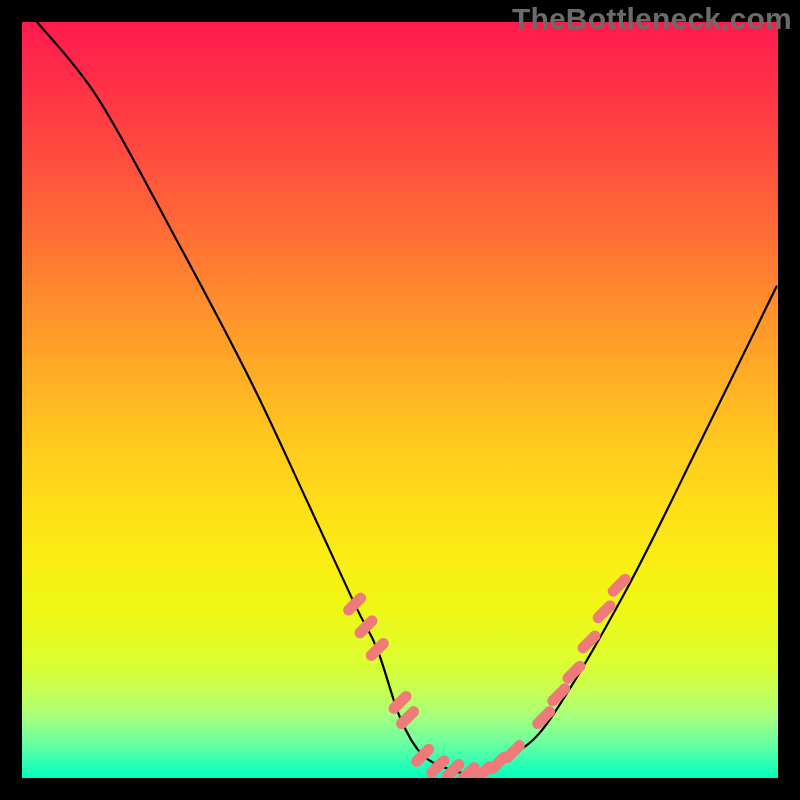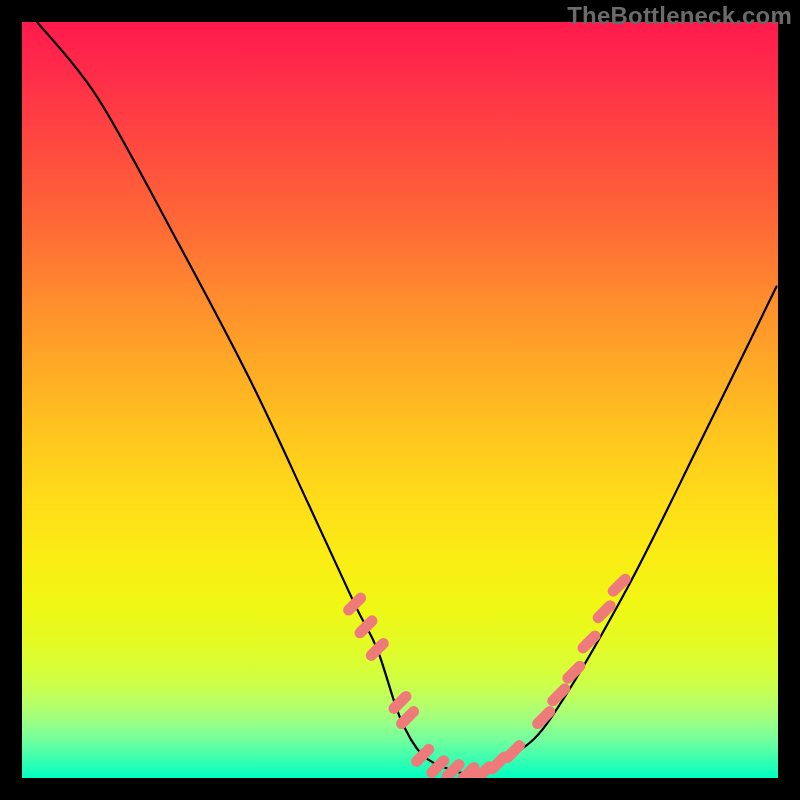--- a/index.html
+++ b/index.html
@@ -39,21 +39,21 @@
       #a3ff7e 92%,
       #72ff9e 95%,
       #2effb3 98%,
       #00ffc0 100%);
   }
   .watermark {
     position: absolute;
     top: 2px;
     right: 8px;
     font-family: Arial, Helvetica, sans-serif;
-    font-size: 24px;
+    font-size: 30px;
     font-weight: 600;
     color: #6b6b6b;
     letter-spacing: 0.2px;
     user-select: none;
   }
   svg.curve {
     position: absolute;
     left: 0;
     top: 0;
     width: 756px;

